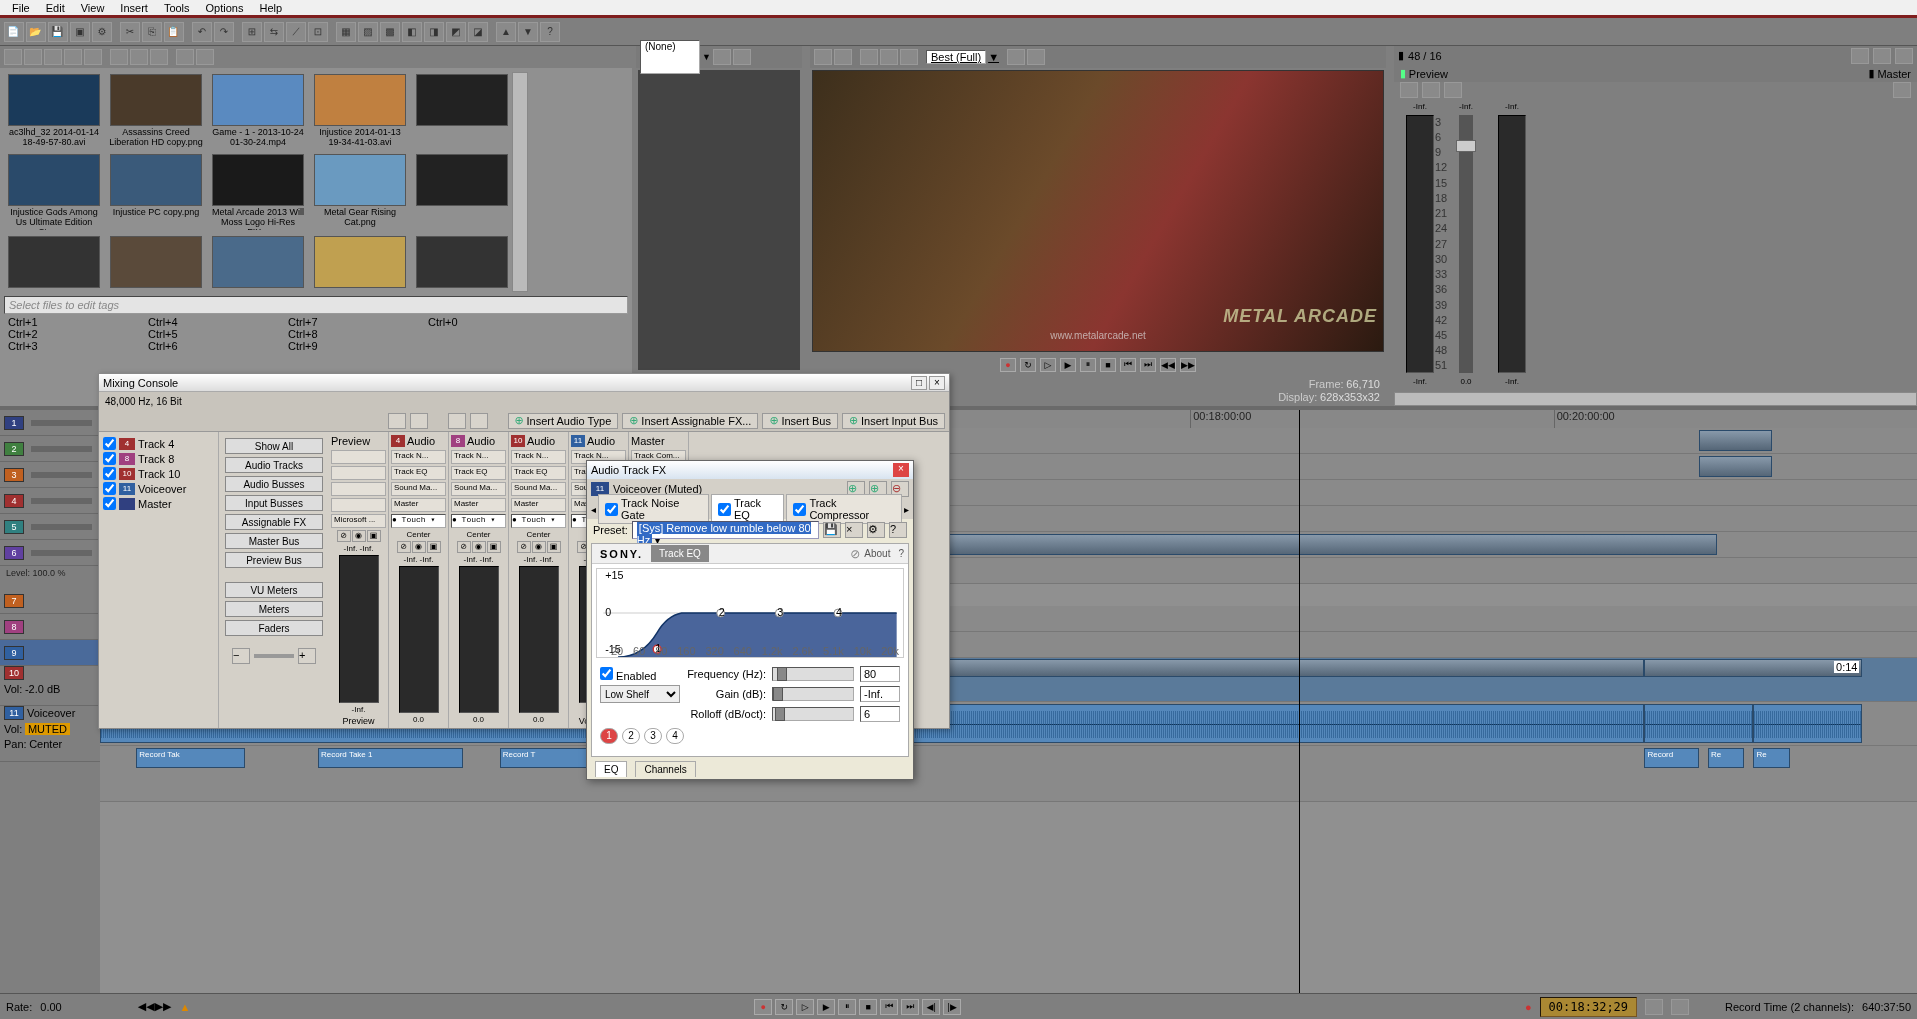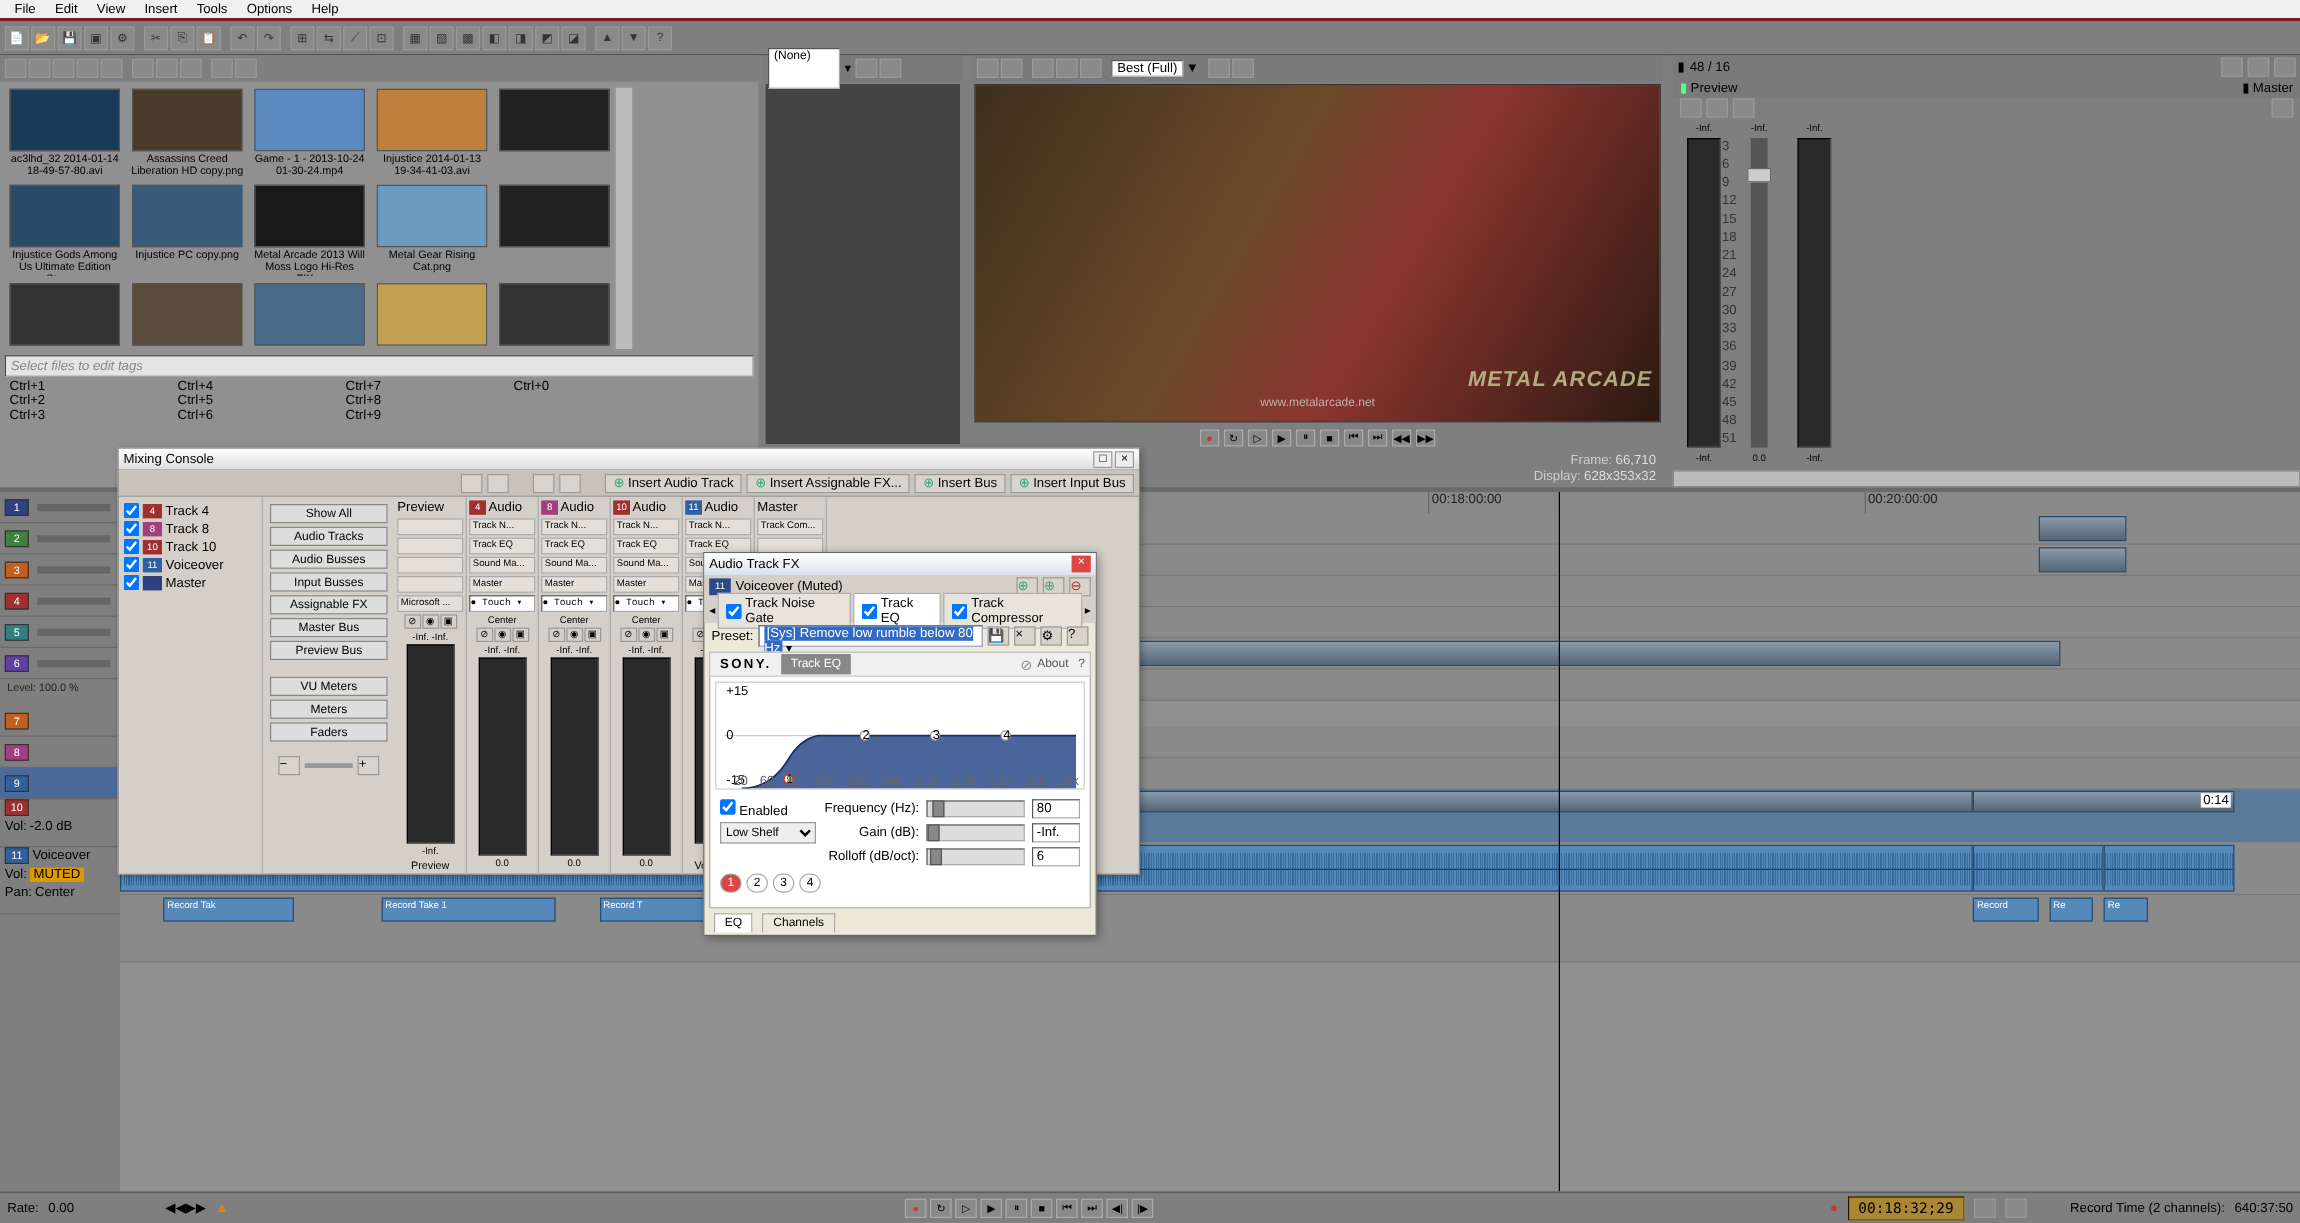--- a/index.html
+++ b/index.html
@@ -34,21 +34,21 @@
 .pm-tab { height: 18px; background: #6a6a6a; display: flex; align-items: center; padding: 0 6px; color: #fff; font-weight: bold; }
 
 
 .trimmer-bar { height: 22px; background: #7a7a7a; display: flex; align-items: center; gap: 2px; padding: 0 4px; }
 .trimmer-select { height: 34px; background: #fff; border: 1px inset #aaa; padding: 0 4px; font-size: 10px; width: 60px; }
 .trimmer-view { height: 300px; background: #444; margin: 2px; }
 .trimmer-ctrl { height: 22px; display: flex; align-items: center; justify-content: center; gap: 4px; }
 .tc-btn { width: 16px; height: 14px; background: #888; border: 1px solid #aaa; display:flex; align-items:center; justify-content:center; font-size:9px;}
 
 
-.preview-bar { height: 22px; background: #7a7a7a; display: flex; align-items: center; gap: 2px; padding: 0 4px; font-size: 10px; }
+.preview-bar { height: 22px; background: #7a7a7a; display: flex; align-items: center; gap: 2px; padding: 0 4px; font-size: 10px; text-decoration: underline; }
 .preview-sel { background: #fff; border: 1px inset #aaa; padding: 0 4px; }
 .preview-img { flex: 1; margin: 2px; background: linear-gradient(120deg, #3d2f1c 0%, #6b4a2a 40%, #8b3530 60%, #2a1a10 100%); position: relative; border: 1px solid #333; min-height: 270px; }
 .preview-img .wm { position:absolute; bottom:24px; right:6px; color:#cc9; font-size:18px; font-weight:bold; font-style:italic; opacity:.8; letter-spacing:1px;}
 .preview-img .url { position:absolute; bottom:10px; left:50%; transform:translateX(-50%); color:#ddd; font-size:10px; opacity:.7;}
 .preview-ctrl { height: 22px; display: flex; align-items: center; justify-content: center; gap: 4px; }
 .preview-info { padding: 2px 6px; font-size: 10px; text-align: right; color: #ddd; line-height: 1.2; }
 .preview-info .lbl { color:#ccc; }
 
 
 .master-bar { height: 22px; background: #7a7a7a; display: flex; align-items: center; gap: 4px; padding: 0 4px; font-size:10px; }
@@ -534,28 +534,29 @@
   </div>
 </div>
 
 <div class="mix-win">
   <div class="win-title">
     <span>Mixing Console</span>
     <div class="spacer"></div>
     <div class="wbtn">□</div>
     <div class="wbtn">×</div>
   </div>
+  <div class="mix-sub">48,000 Hz, 16 Bit</div>
   <div class="mix-toolbar-row" style="justify-content:flex-end;">
     <div class="mix-icon-btn"></div>
     <div class="mix-icon-btn"></div>
     <div style="width:12px;"></div>
     <div class="mix-icon-btn"></div>
     <div class="mix-icon-btn"></div>
     <div style="width:12px;"></div>
-    <div class="mix-btn"><span style="color:#3a7;">⊕</span>&nbsp;<span>Insert Audio Track</span></div>
+    <div class="mix-btn"><span style="color:#3a7;">⊕</span>&nbsp;<span>Insert Audio Type</span></div>
     <div class="mix-btn"><span style="color:#3a7;">⊕</span>&nbsp;<span>Insert Assignable FX...</span></div>
     <div class="mix-btn"><span style="color:#3a7;">⊕</span>&nbsp;<span>Insert Bus</span></div>
     <div class="mix-btn"><span style="color:#3a7;">⊕</span>&nbsp;<span>Insert Input Bus</span></div>
   </div>
   <div class="mix-body">
     <div class="mix-list" id="mix-list">
         <label>
           <input type="checkbox" checked="" style="">
           <span class="nb c-red">4</span>
           <span>Track 4</span>

